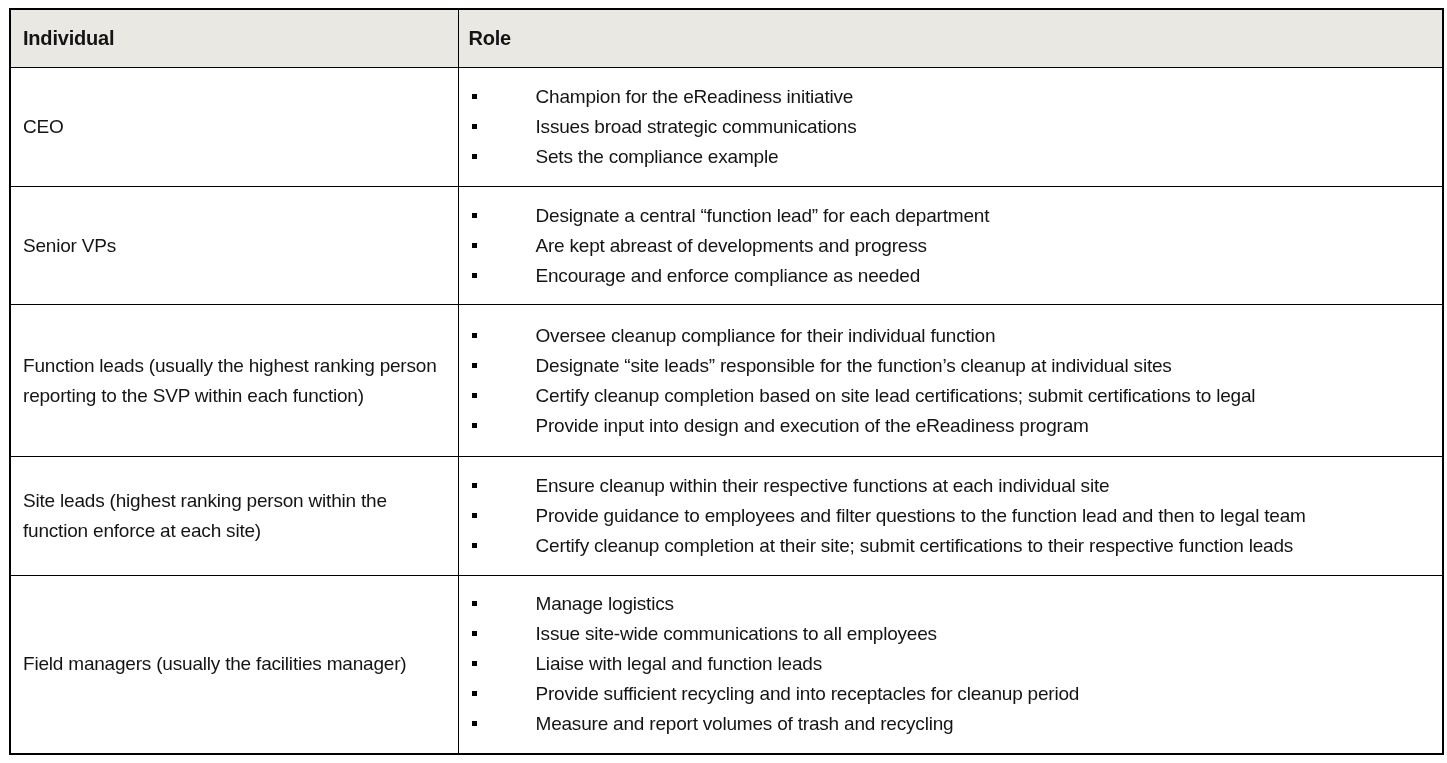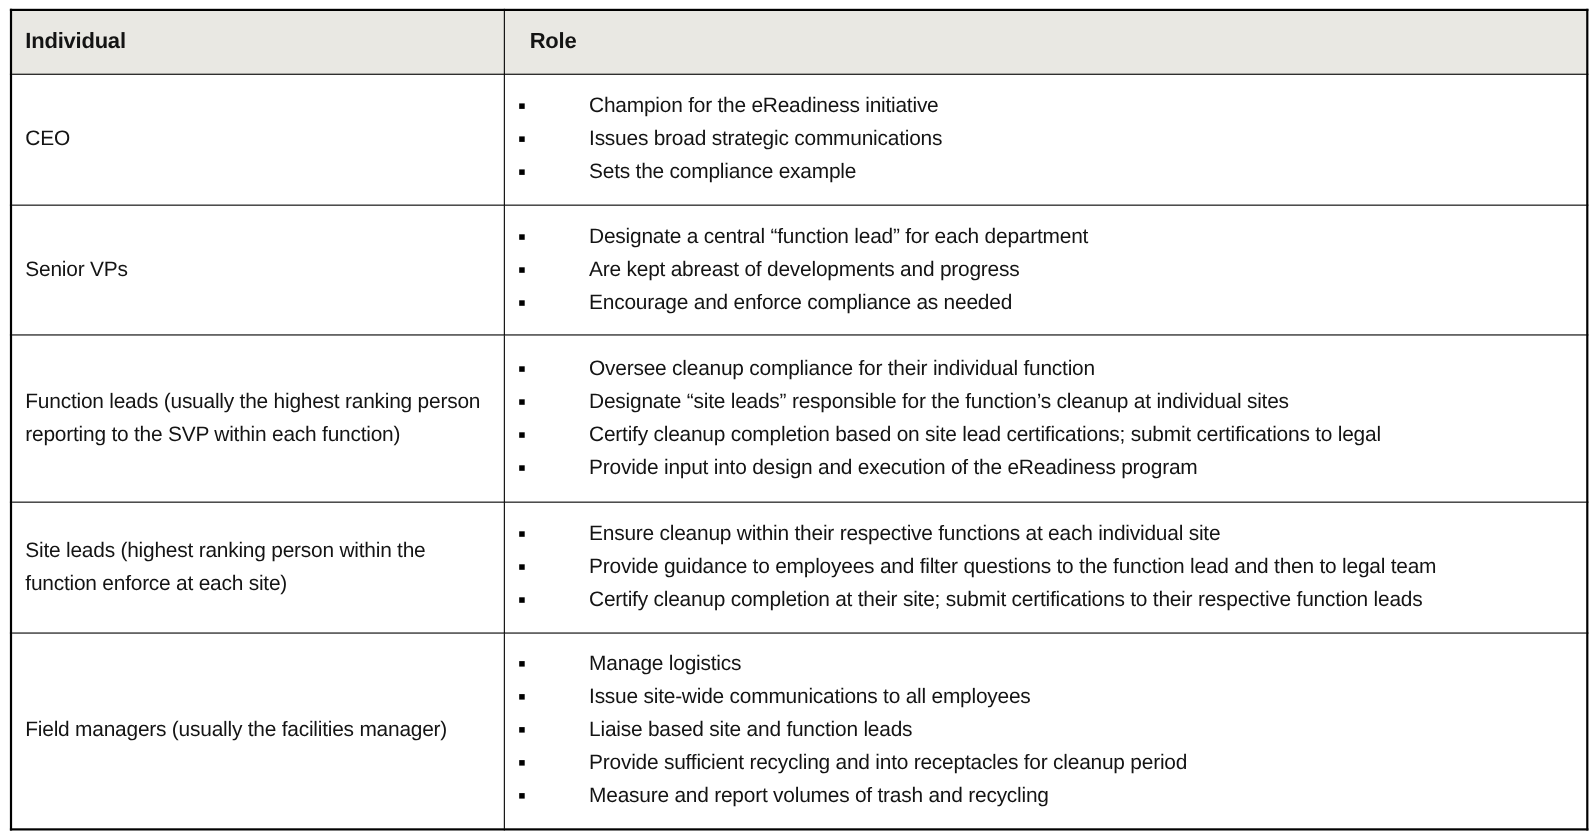--- a/index.html
+++ b/index.html
@@ -34,21 +34,21 @@
     background: #e9e8e3;
     text-align: left;
     vertical-align: middle;
     height: 57px;
     font-size: 20px;
     font-weight: bold;
     font-stretch: condensed;
     letter-spacing: -0.2px;
     padding: 0 10px 0 12px;
   }
-  thead th.role-header { padding-left: 23px; }
+  thead th.role-header { padding-left: 10px; }
 
   tbody td {
     vertical-align: middle;
     font-size: 19px;
     font-stretch: condensed;
     letter-spacing: -0.2px;
     line-height: 30px;
     padding: 6px 10px 6px 12px;
     box-sizing: border-box;
   }
@@ -182,21 +182,21 @@
               <li>
                 <span class="bullet"></span>
                 <span>Manage logistics</span>
               </li>
               <li>
                 <span class="bullet"></span>
                 <span>Issue site-wide communications to all employees</span>
               </li>
               <li>
                 <span class="bullet"></span>
-                <span>Liaise based site and function leads</span>
+                <span>Liaise with legal and function leads</span>
               </li>
               <li>
                 <span class="bullet"></span>
                 <span>Provide sufficient recycling and into receptacles for cleanup period</span>
               </li>
               <li>
                 <span class="bullet"></span>
                 <span>Measure and report volumes of trash and recycling</span>
               </li>
             </ul>

